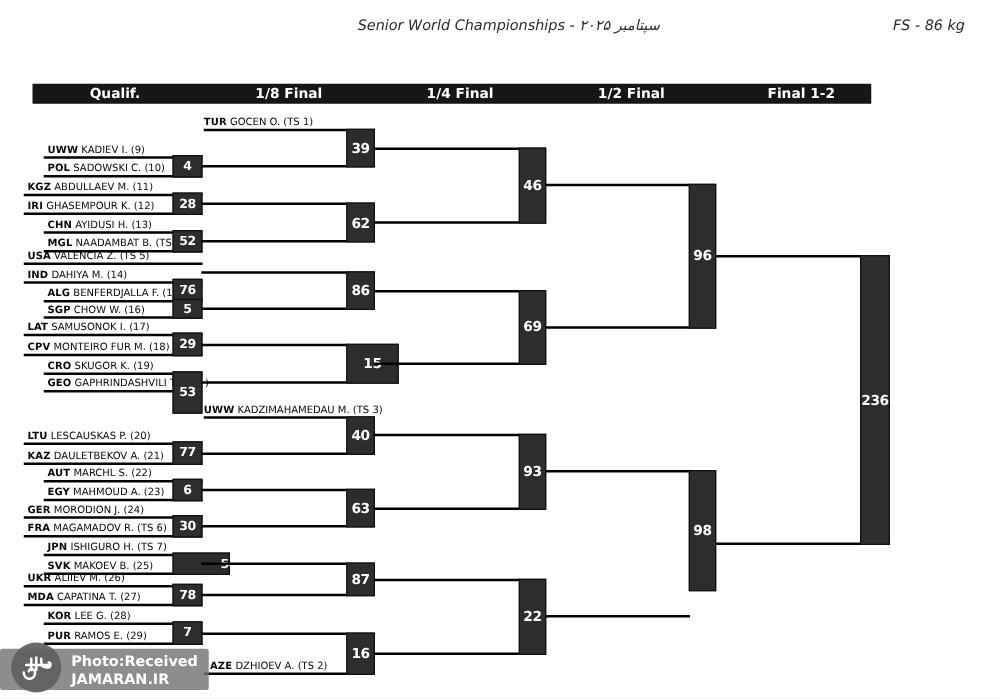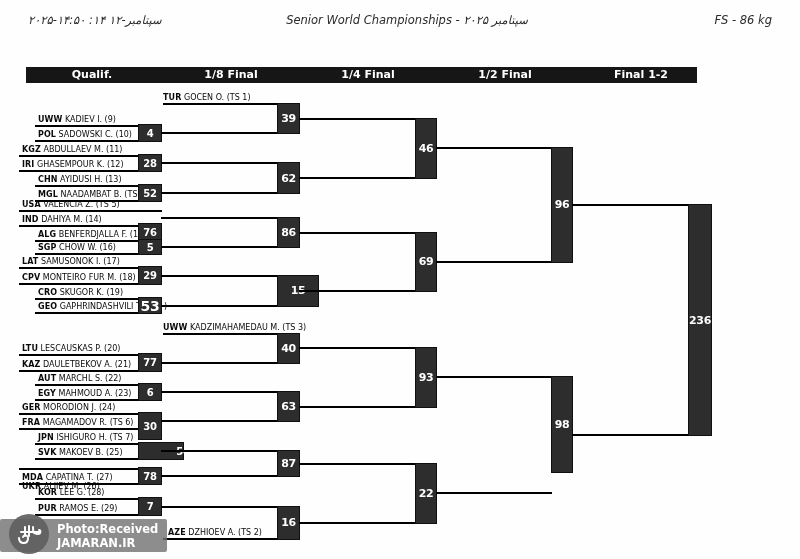--- a/index.html
+++ b/index.html
@@ -20,21 +20,20 @@
              background:rgba(116,116,116,0.82);border-radius:2px;}
   #wm-circle{position:absolute;left:9px;top:-5px;width:40px;height:40px;border-radius:50%;
              background:rgba(96,96,96,0.92);display:flex;align-items:center;justify-content:center;}
   .wm-text{position:absolute;left:57px;color:#fff;font-weight:bold;font-size:11.5px;white-space:nowrap;}
 </style>
 </head>
 <body>
 
 <div id="page">
 
-  <span class="hdr" style="left:28px;" dir="rtl">سپتامبر-۱۲ ۱۴: ۱۴:۵۰-۲۰۲۵</span>
   <span class="hdr" style="left:407px;transform:translateX(-50%);">Senior World Championships - سپتامبر ۲۰۲۵</span>
   <span class="hdr" style="right:28px;">FS - 86 kg</span>
 
   <div id="colbar">
       <span class="colcell" style="left: 66px;">Qualif.</span>
       <span class="colcell" style="left: 205px;">1/8 Final</span>
       <span class="colcell" style="left: 342px;">1/4 Final</span>
       <span class="colcell" style="left: 479px;">1/2 Final</span>
       <span class="colcell" style="left: 615px;">Final 1-2</span>
     </div>
@@ -82,21 +81,21 @@
       <div class="lbl" style="left: 38px; top: 388px;"><b>EGY</b> MAHMOUD A. (23)</div>
       <div class="hline" style="left: 35px; top: 399px; width: 127px;"></div>
       <div class="lbl" style="left: 22px; top: 402px;"><b>GER</b> MORODION J. (24)</div>
       <div class="hline" style="left: 19px; top: 413px; width: 143px;"></div>
       <div class="lbl" style="left: 22px; top: 417px;"><b>FRA</b> MAGAMADOV R. (TS 6)</div>
       <div class="hline" style="left: 19px; top: 428px; width: 143px;"></div>
       <div class="lbl" style="left: 38px; top: 432px;"><b>JPN</b> ISHIGURO H. (TS 7)</div>
       <div class="hline" style="left: 35px; top: 443px; width: 127px;"></div>
       <div class="lbl" style="left: 38px; top: 447px;"><b>SVK</b> MAKOEV B. (25)</div>
       <div class="hline" style="left: 35px; top: 458px; width: 127px;"></div>
-      <div class="lbl" style="left: 22px; top: 481px;"><b>UKR</b> ALIIEV M. (26)</div>
+      <div class="lbl" style="left: 22px; top: 457px;"><b>UKR</b> ALIIEV M. (26)</div>
       <div class="hline" style="left: 19px; top: 468px; width: 143px;"></div>
       <div class="lbl" style="left: 22px; top: 472px;"><b>MDA</b> CAPATINA T. (27)</div>
       <div class="hline" style="left: 19px; top: 483px; width: 143px;"></div>
       <div class="lbl" style="left: 38px; top: 487px;"><b>KOR</b> LEE G. (28)</div>
       <div class="hline" style="left: 35px; top: 498px; width: 127px;"></div>
       <div class="lbl" style="left: 38px; top: 503px;"><b>PUR</b> RAMOS E. (29)</div>
       <div class="hline" style="left: 35px; top: 514px; width: 127px;"></div>
       <div class="lbl" style="left: 168px; top: 527px;"><b>AZE</b> DZHIOEV A. (TS 2)</div>
       <div class="hline" style="left: 163px; top: 538px; width: 114px;"></div>
       <div class="mbox" style="left: 138px; width: 24px; top: 124px; height: 18px; font-size: 10px;">4</div>
@@ -104,27 +103,27 @@
       <div class="mbox" style="left: 138px; width: 24px; top: 154px; height: 18px; font-size: 10px;">28</div>
       <div class="hline" style="left: 161px; top: 162px; width: 117px;"></div>
       <div class="mbox" style="left: 138px; width: 24px; top: 184px; height: 18px; font-size: 10px;">52</div>
       <div class="hline" style="left: 161px; top: 192px; width: 117px;"></div>
       <div class="mbox" style="left: 138px; width: 24px; top: 209px; height: 18px; font-size: 10px; margin-top: 14px;">76</div>
       <div class="hline" style="left: 161px; top: 217px; width: 117px;"></div>
       <div class="mbox" style="left: 138px; width: 24px; top: 239px; height: 16px; font-size: 10px;">5</div>
       <div class="hline" style="left: 161px; top: 246px; width: 117px;"></div>
       <div class="mbox" style="left: 138px; width: 24px; top: 266px; height: 19px; font-size: 10px;">29</div>
       <div class="hline" style="left: 161px; top: 274.5px; width: 117px;"></div>
-      <div class="mbox" style="left: 138px; width: 24px; top: 297px; height: 17px; font-size: 14px;">53</div>
+      <div class="mbox" style="left: 138px; width: 24px; top: 297px; height: 34px; font-size: 10px;">53</div>
       <div class="hline" style="left: 161px; top: 304.5px; width: 117px;"></div>
       <div class="mbox" style="left: 138px; width: 24px; top: 353px; height: 19px; font-size: 10px;">77</div>
       <div class="hline" style="left: 161px; top: 361.5px; width: 117px;"></div>
       <div class="mbox" style="left: 138px; width: 24px; top: 383px; height: 18px; font-size: 10px;">6</div>
       <div class="hline" style="left: 161px; top: 391px; width: 117px;"></div>
-      <div class="mbox" style="left: 138px; width: 24px; top: 412px; height: 28px; font-size: 10px;">30</div>
+      <div class="mbox" style="left: 138px; width: 24px; top: 412px; height: 18px; font-size: 10px;">30</div>
       <div class="hline" style="left: 161px; top: 420px; width: 117px;"></div>
       <div class="mbox" style="left: 138px; width: 24px; top: 442px; height: 18px; font-size: 10px; padding-left: 44px;">54</div>
       <div class="hline" style="left: 161px; top: 450px; width: 117px;"></div>
       <div class="mbox" style="left: 138px; width: 24px; top: 467px; height: 18px; font-size: 10px;">78</div>
       <div class="hline" style="left: 161px; top: 475px; width: 117px;"></div>
       <div class="mbox" style="left: 138px; width: 24px; top: 497px; height: 19px; font-size: 10px;">7</div>
       <div class="hline" style="left: 161px; top: 505.5px; width: 117px;"></div>
       <div class="mbox" style="left: 277px; width: 23px; top: 103px; height: 31px; font-size: 11px;">39</div>
       <div class="hline" style="left: 299px; top: 117.5px; width: 117px;"></div>
       <div class="mbox" style="left: 277px; width: 23px; top: 162px; height: 32px; font-size: 11px;">62</div>

